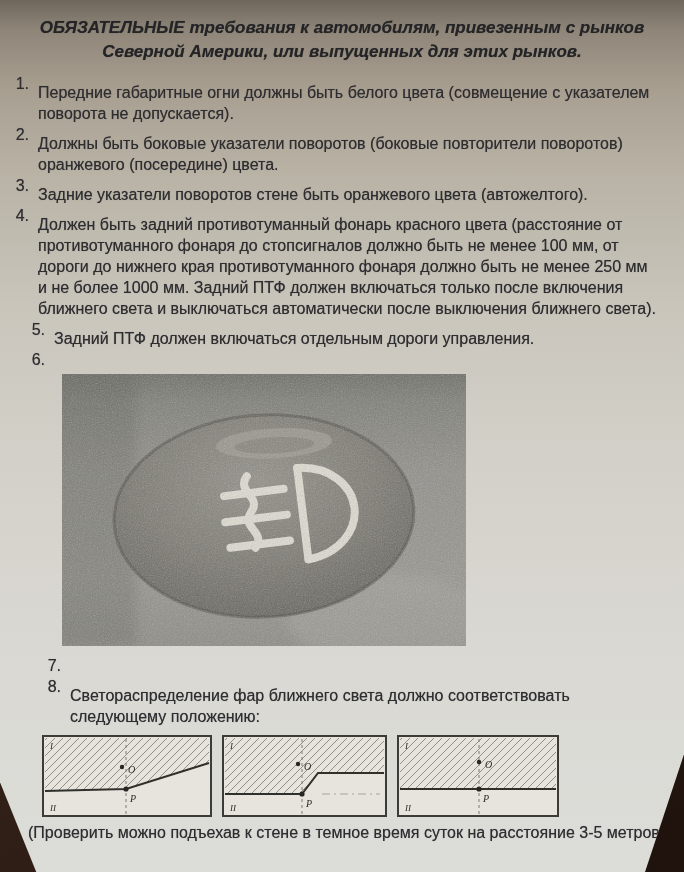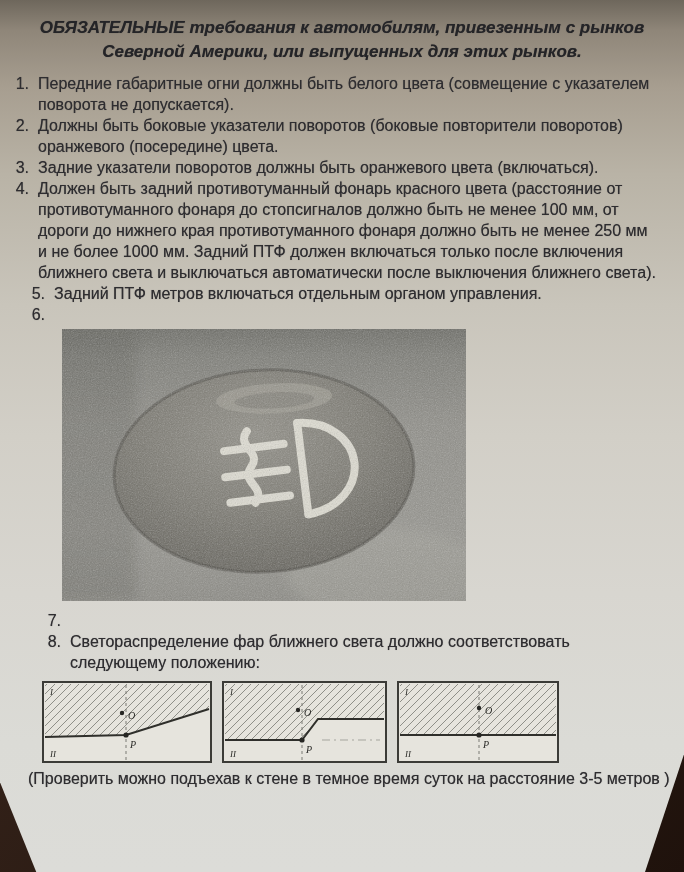--- a/index.html
+++ b/index.html
@@ -17,21 +17,21 @@
     color:#2e2d30;
   }
   .soft{text-shadow:0 0 0.7px rgba(46,45,48,0.65);}
   .title{
     padding:16px 26px 0 26px;text-align:center;
     font-weight:bold;font-size:17px;line-height:24px;color:#242427;font-style:italic;
   }
   .list{margin-top:9px;}
   .item{display:flex;align-items:flex-start;padding-right:26px;font-size:16px;line-height:21px;}
   .item .num{flex:0 0 30px;text-align:right;padding-right:9px;box-sizing:border-box;}
-  .item .txt{flex:1;}
+  .item .txt{flex:1;margin-top:9px;}
   .ind-a{padding-left:8px;}
   .ind-b{padding-left:24px;}
   .ind-c{padding-left:40px;}
   .photo-wrap{margin:4px 0 6px 62px;line-height:0;}
   .diagrams{margin:8px 0 0 42px;display:flex;gap:10px;align-items:flex-start;}
   .footnote{margin:5px 0 0 28px;font-size:16px;line-height:21px;}
   svg text{font-family:"Liberation Serif","DejaVu Serif",serif;}
 </style>
 </head>
 <body>
@@ -45,29 +45,29 @@
       <div class="item ind-a soft">
         <span class="num">1.</span>
         <div class="txt">Передние габаритные огни должны быть белого цвета (совмещение с указателем поворота не допускается).</div>
       </div>
       <div class="item ind-a soft">
         <span class="num">2.</span>
         <div class="txt">Должны быть боковые указатели поворотов (боковые повторители поворотов) оранжевого (посередине) цвета.</div>
       </div>
       <div class="item ind-a soft">
         <span class="num">3.</span>
-        <div class="txt">Задние указатели поворотов должны быть оранжевого цвета (включаться).</div>
+        <div class="txt">Задние указатели поворотов стене быть оранжевого цвета (автожелтого).</div>
       </div>
       <div class="item ind-a soft">
         <span class="num">4.</span>
         <div class="txt">Должен быть задний противотуманный фонарь красного цвета (расстояние от противотуманного фонаря до стопсигналов должно быть не менее 100 мм, от дороги до нижнего края противотуманного фонаря должно быть не менее 250 мм и не более 1000 мм. Задний ПТФ должен включаться только после включения ближнего света и выключаться автоматически после выключения ближнего света).</div>
       </div>
       <div class="item ind-b soft">
         <span class="num">5.</span>
-        <div class="txt">Задний ПТФ метров включаться отдельным органом управления.</div>
+        <div class="txt">Задний ПТФ должен включаться отдельным дороги управления.</div>
       </div>
       <div class="item ind-b soft">
         <span class="num">6.</span>
       </div>
     </div>
 
     <div class="photo-wrap">
       <svg width="404" height="272" viewBox="0 0 404 272">
         <defs>
           <linearGradient id="pbg" x1="0" y1="0" x2="0" y2="1">

